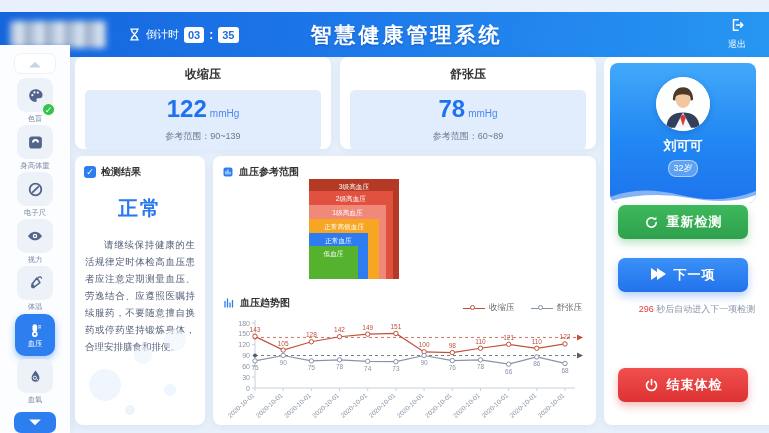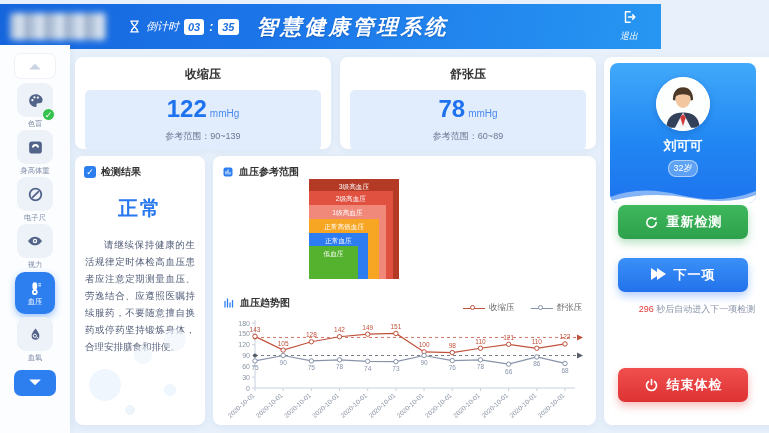--- a/index.html
+++ b/index.html
@@ -1,23 +1,23 @@
 <!DOCTYPE html>
 <html><head>
 <meta charset="utf-8">
 <style>
   * { margin:0; padding:0; box-sizing:border-box; }
   html,body { width:769px; height:433px; }
   body { font-family:"Liberation Sans","DejaVu Sans",sans-serif; background:#e8f1fb; overflow:hidden; position:relative; }
   .abs { position:absolute; }
 
   
-  #header { left:0; top:4px; width:661px; height:45px;
+  #header { left:0; top:12px; width:769px; height:45px;
     background:linear-gradient(100deg,#1565dd 0%,#1d78ea 45%,#2796f2 100%);
-    display:flex; align-items:center;font-style:italic; }
+    display:flex; align-items:center; }
   #logo-blur { position:absolute; left:10px; top:9px; width:96px; height:27px; border-radius:3px;
     background:repeating-linear-gradient(90deg,#c9d2dc 0 7px,#f0f3f6 7px 14px,#aab6c4 14px 20px);
     filter:blur(3px); opacity:.9; }
   #countdown { position:absolute; left:128px; top:0; height:45px; display:flex; align-items:center; gap:5px; color:#fff; }
   #countdown .cd-label { font-size:11px; }
   .cd-box { background:#fff; color:#1d6fe0; font-weight:bold; font-size:11px; border-radius:3px; padding:2px 4px; min-width:18px; text-align:center; }
   .cd-colon { color:#fff; font-weight:bold; font-size:12px; }
   #app-title { position:absolute; left:0; right:0; top:0; height:45px; display:flex; align-items:center; justify-content:center;
     color:#fff; font-size:21px; font-weight:900; letter-spacing:3px; text-shadow:0 1px 2px rgba(0,40,120,.35); pointer-events:none;margin-left:44px; }
   #exit-btn { position:absolute; right:14px; top:5px; width:36px; text-align:center; color:#fff; cursor:pointer; }
@@ -168,20 +168,30 @@
       </div>
       <div class="side-item">
         <div class="icon-box">
           <svg width="18" height="16" viewBox="0 0 24 24">
             <path d="M1.5 12S5.5 5.5 12 5.5 22.5 12 22.5 12 18.5 18.5 12 18.5 1.5 12 1.5 12z" fill="currentColor"></path>
             <circle cx="12" cy="12" r="3.4" fill="#fff"></circle>
             <circle cx="12" cy="12" r="1.5" fill="currentColor"></circle>
           </svg>
         </div>
         <span class="side-label">视力</span>
+      </div>
+      <div class="side-item">
+        <div class="icon-box">
+          <svg width="17" height="17" viewBox="0 0 24 24">
+            <path d="M14 4.2 7 13l2 5 9.2-7.2z" fill="none" stroke="currentColor" stroke-width="2.2" stroke-linejoin="round"></path>
+            <circle cx="8.2" cy="15.8" r="2.6" fill="currentColor"></circle>
+            <path d="M16 3.5c1.5-1.5 4-1 4.5 1" fill="none" stroke="currentColor" stroke-width="1.8" stroke-linecap="round"></path>
+          </svg>
+        </div>
+        <span class="side-label">体温</span>
       </div>
       <div class="side-item active">
         <div class="icon-box">
           <svg width="16" height="17" viewBox="0 0 24 24">
             <rect x="8.2" y="2.5" width="7" height="12" rx="3.5" fill="currentColor"></rect>
             <circle cx="11.7" cy="17.5" r="4.2" fill="currentColor"></circle>
             <circle cx="11.7" cy="17.5" r="1.7" fill="#2d7ff0"></circle>
             <path d="M17.5 5h3M17.5 8h3" stroke="currentColor" stroke-width="1.4" stroke-linecap="round"></path>
           </svg>
           <span class="side-label side-label-in">血压</span>

